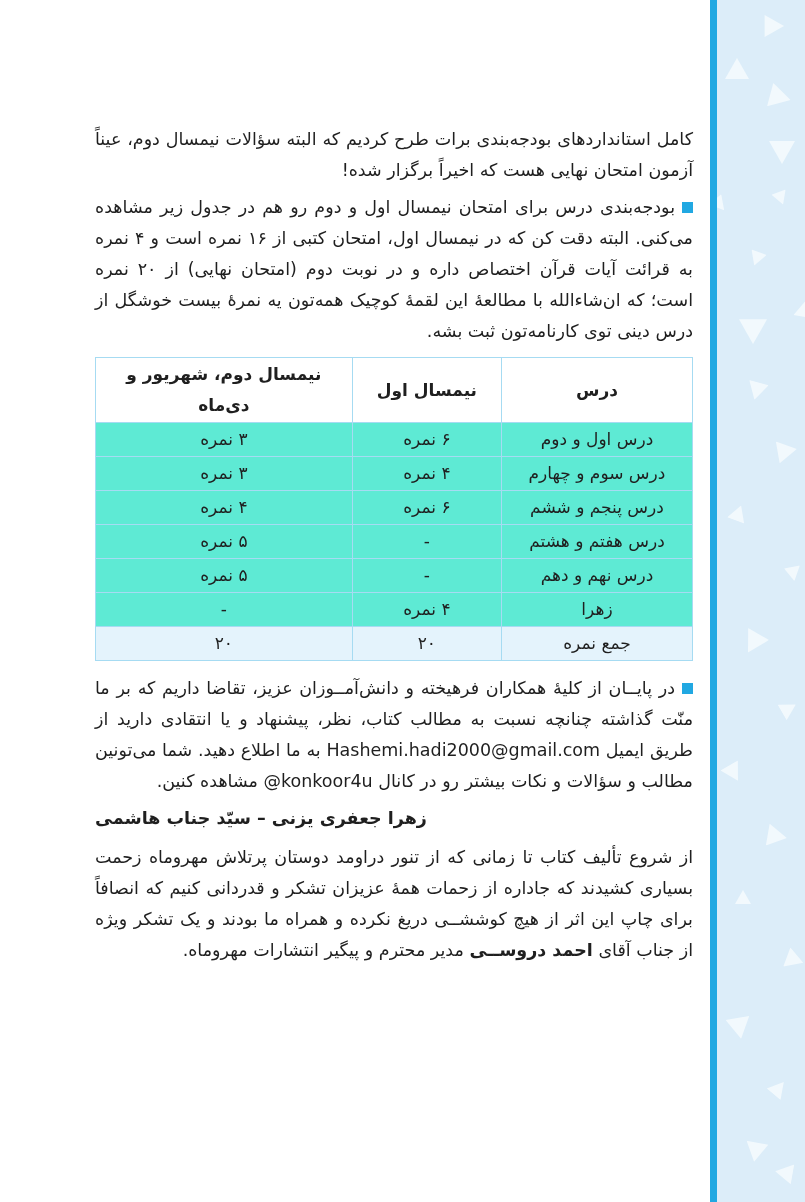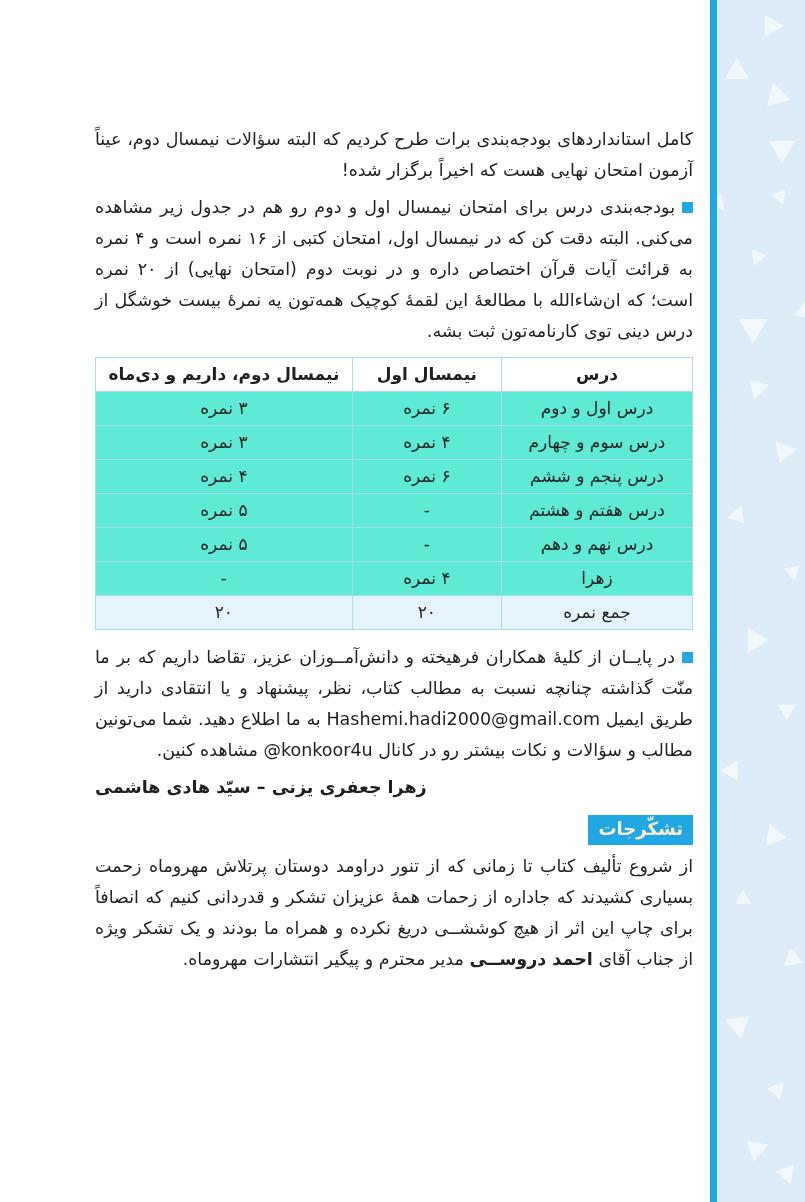--- a/index.html
+++ b/index.html
@@ -161,21 +161,21 @@
     <table class="budget">
       <colgroup>
         <col class="col-lesson">
           <col class="col-first">
           <col class="col-second">
       </colgroup>
       <thead>
           <tr id="budget-head">
             <th>درس</th>
             <th>نیمسال اول</th>
-            <th>نیمسال دوم، داریم و دی‌ماه</th>
+            <th>نیمسال دوم، شهریور و دی‌ماه</th>
           </tr>
         </thead>
       <tbody id="budget-body">
           <tr>
             <td>درس اول و دوم</td>
             <td>۶ نمره</td>
             <td>۳ نمره</td>
           </tr>
           <tr>
             <td>درس سوم و چهارم</td>
@@ -208,24 +208,21 @@
             <td>۲۰</td>
           </tr>
         </tbody>
     </table>
 
 
     <p class="para">
       <span class="bullet-square"></span><span>در پایــان از کلیهٔ همکاران فرهیخته و دانش‌آمــوزان عزیز، تقاضا داریم که بر ما منّت گذاشته چنانچه نسبت به مطالب کتاب، نظر، پیشنهاد و یا انتقادی دارید از طریق ایمیل </span><span class="ltr-token" dir="ltr">Hashemi.hadi2000@gmail.com</span><span> به ما اطلاع دهید. شما می‌تونین مطالب و سؤالات و نکات بیشتر رو در کانال </span><span class="ltr-token" dir="ltr">@konkoor4u</span><span> مشاهده کنین.</span>
     </p>
 
-    <p class="para signature">زهرا جعفری یزنی – سیّد هادی هاشمی</p>
-
-    <div>
-      <span class="thanks-chip">تشکّرجات</span>
-    </div>
+    <p class="para signature">زهرا جعفری یزنی – سیّد جناب هاشمی</p>
+
 
     <p class="para">
       <span>از شروع تألیف کتاب تا زمانی که از تنور دراومد دوستان پرتلاش مهروماه زحمت بسیاری کشیدند که جاداره از زحمات همهٔ عزیزان تشکر و قدردانی کنیم که انصافاً برای چاپ این اثر از هیچ کوششــی دریغ نکرده و همراه ما بودند و یک تشکر ویژه از جناب آقای </span><span class="bold">احمد دروســی</span><span> مدیر محترم و پیگیر انتشارات مهروماه.</span>
     </p>
 
   </div>
 </div>
 
 </body></html>

